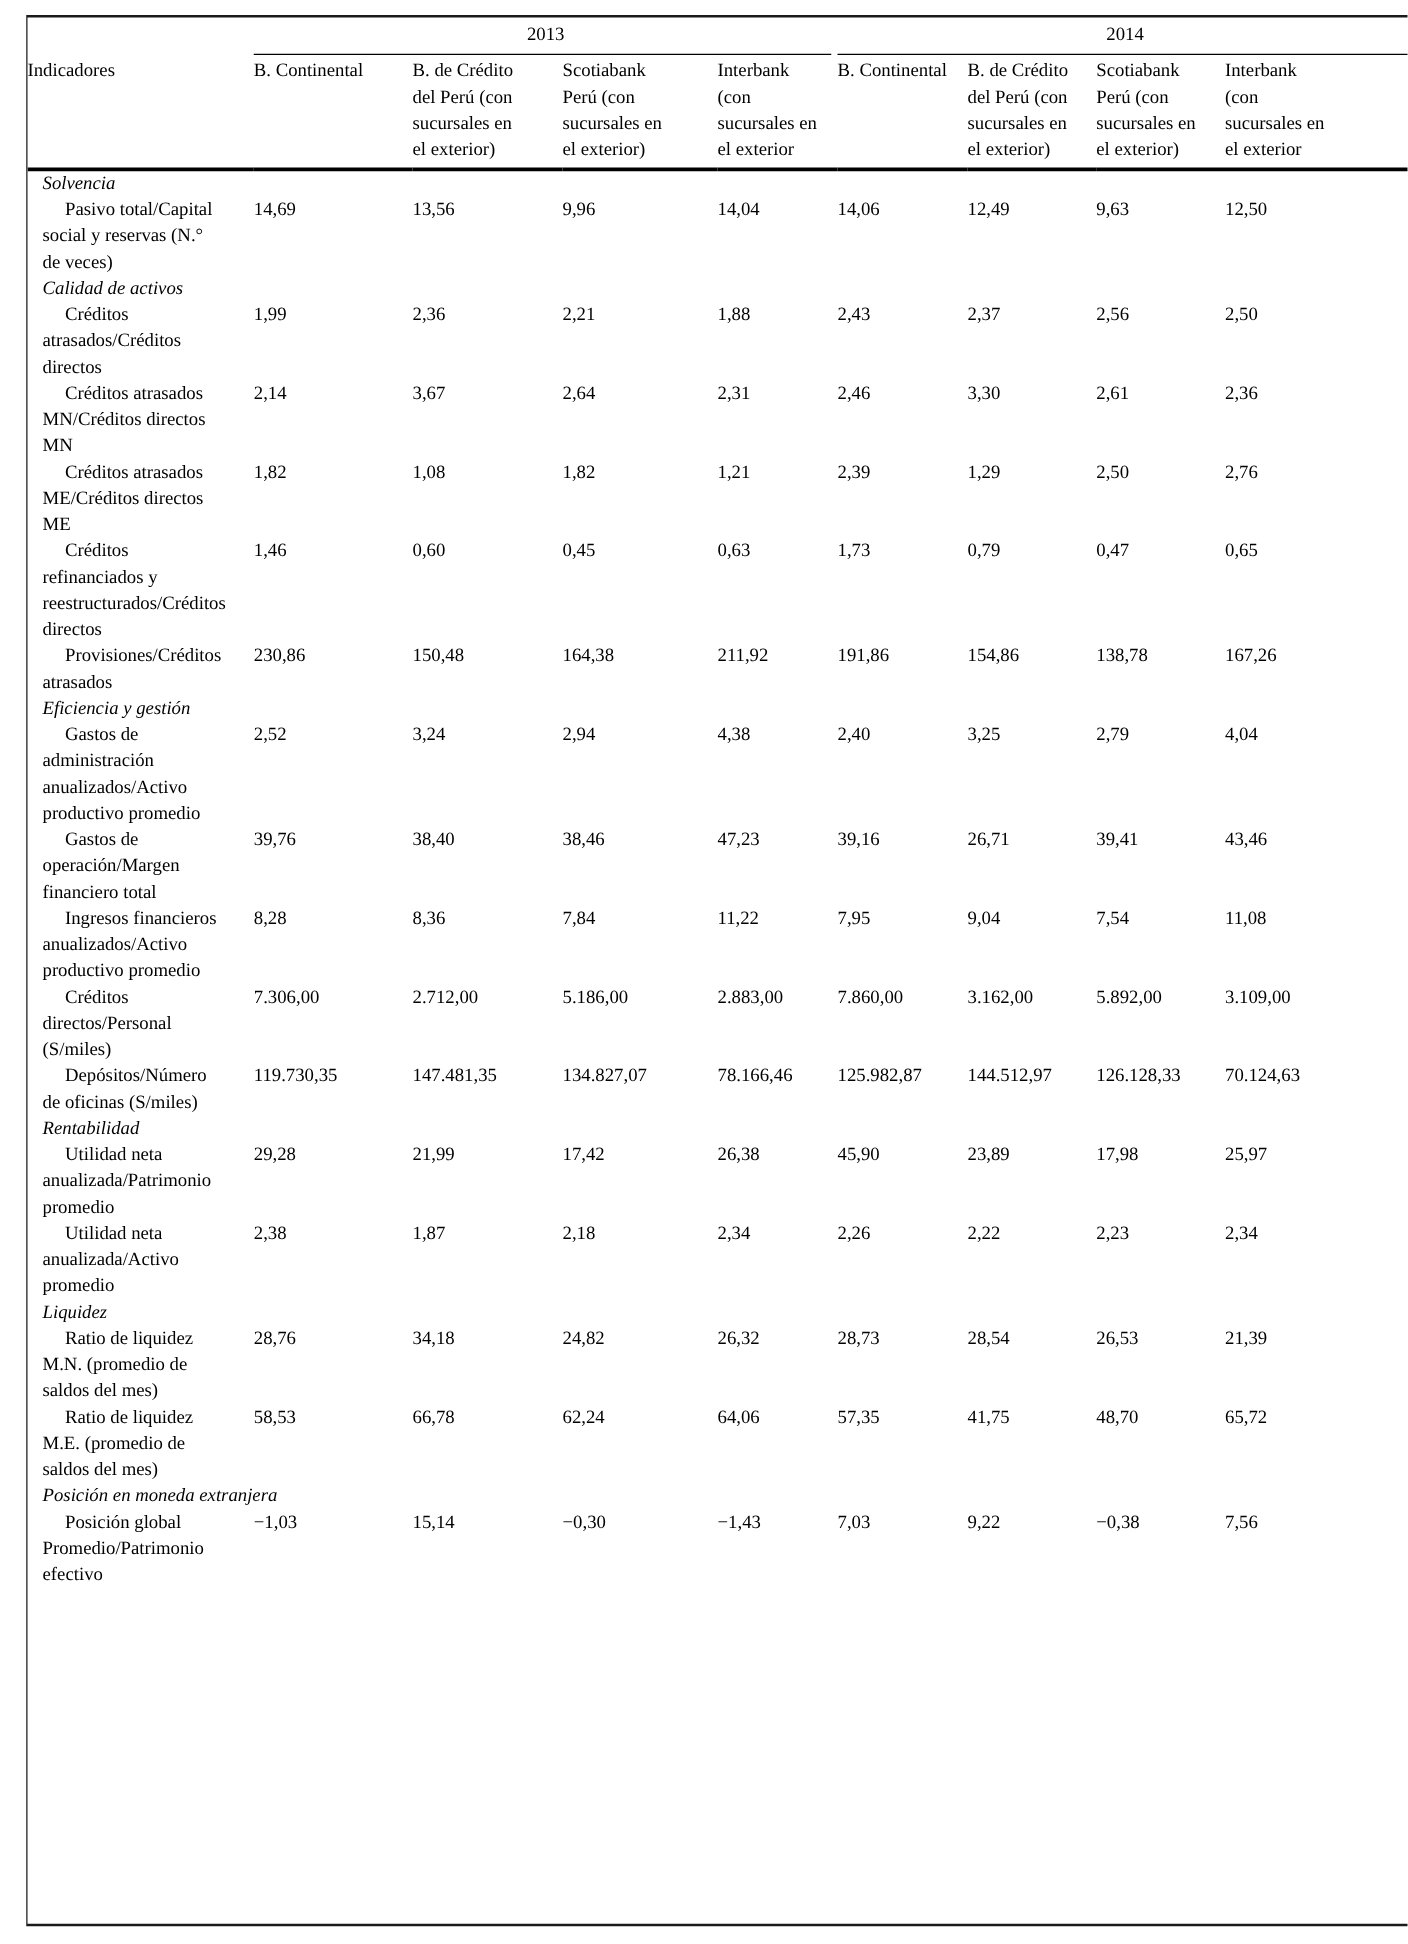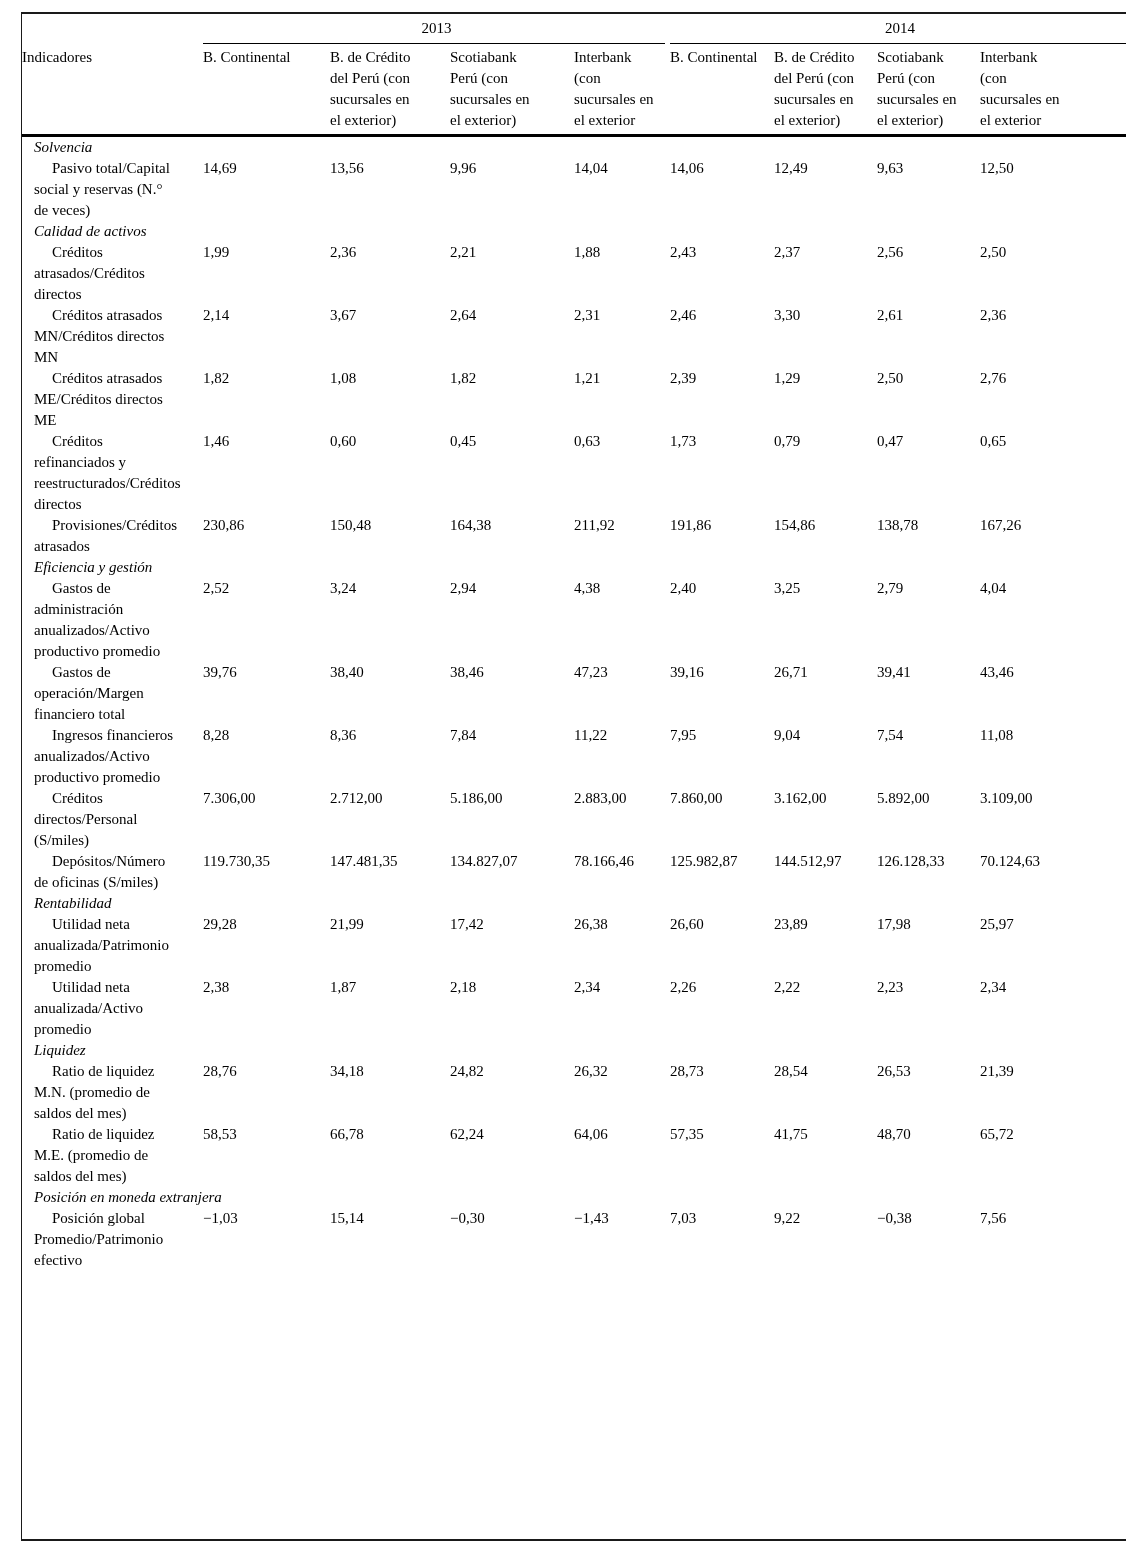--- a/index.html
+++ b/index.html
@@ -295,21 +295,21 @@
           <td colspan="9" class="section">Rentabilidad</td>
         </tr>
         <tr>
           <td class="label">Utilidad neta
 anualizada/Patrimonio
 promedio</td>
           <td class="val">29,28</td>
           <td class="val">21,99</td>
           <td class="val">17,42</td>
           <td class="val">26,38</td>
-          <td class="val">26,60</td>
+          <td class="val">45,90</td>
           <td class="val">23,89</td>
           <td class="val">17,98</td>
           <td class="val">25,97</td>
         </tr>
         <tr>
           <td class="label">Utilidad neta
 anualizada/Activo
 promedio</td>
           <td class="val">2,38</td>
           <td class="val">1,87</td>

